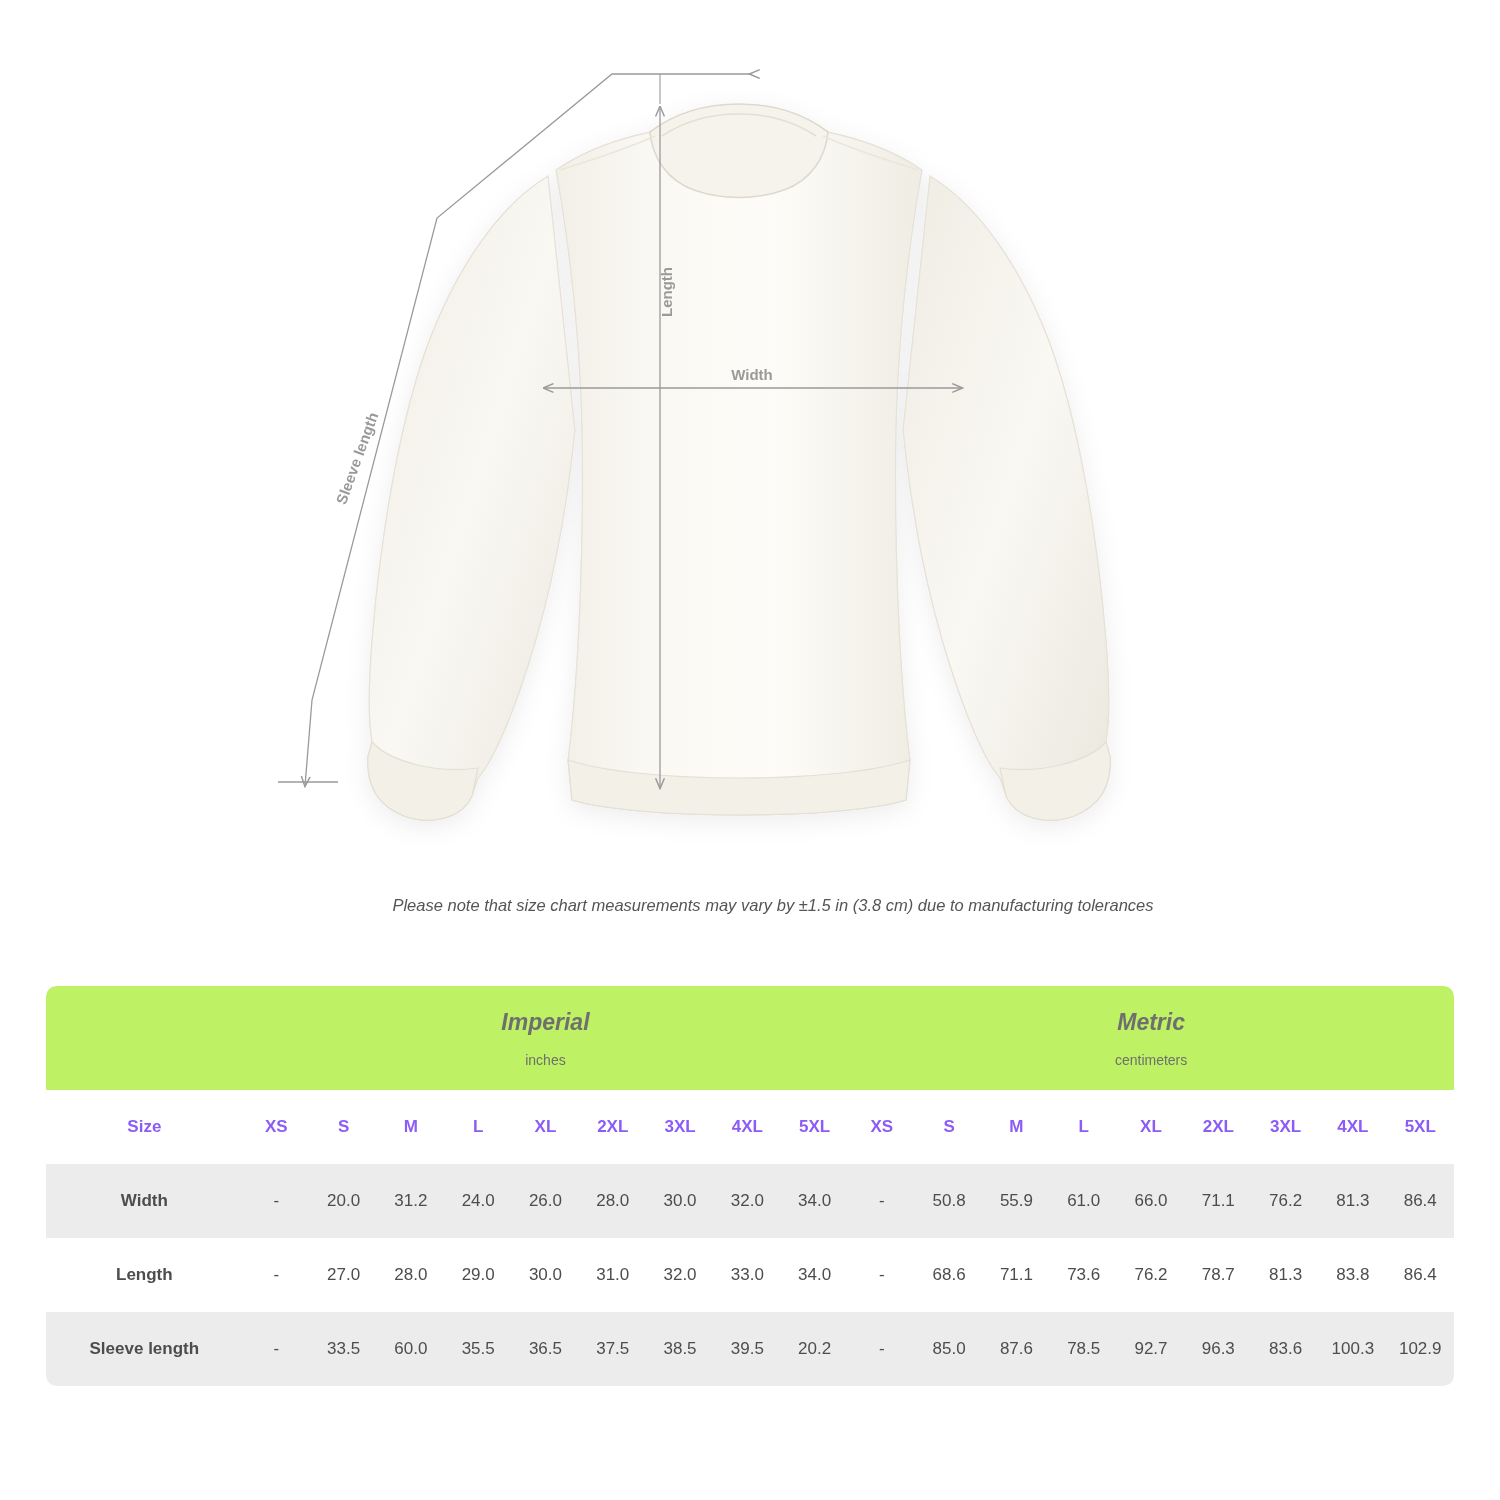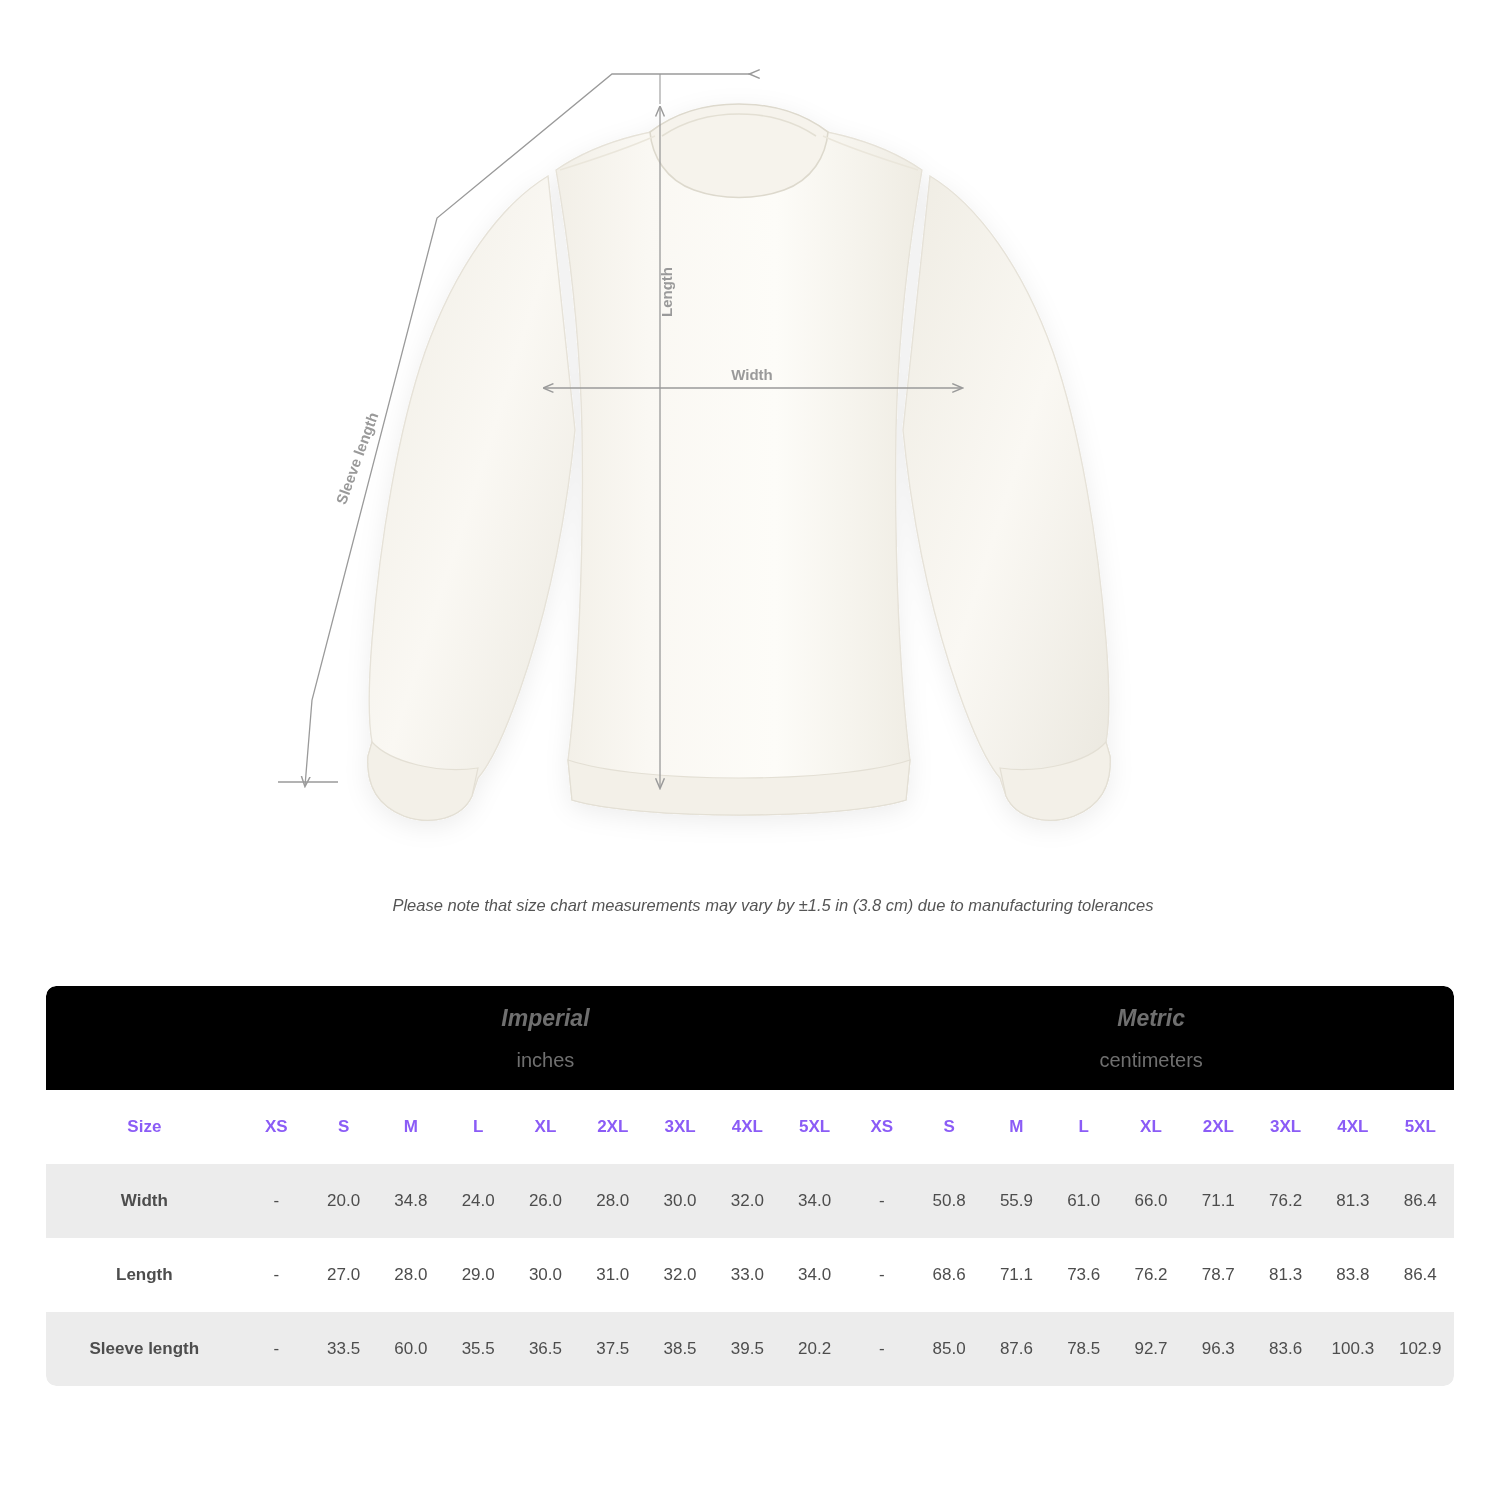--- a/index.html
+++ b/index.html
@@ -70,31 +70,31 @@
     vertical-align: middle;
     font-size: 17px;
     color: #4d4d4d;
     padding: 0;
     border: none;
   }
 
   
   tr.unit-row td {
     height: 104px;
-    background: #000000;
+    background: #bef264;
   }
   .unit-name {
     font-size: 23px;
     font-weight: bold;
     font-style: italic;
     color: #6f6f6f;
     line-height: 1.25;
   }
   .unit-sub {
-    font-size: 20px;
+    font-size: 14px;
     color: #6f6f6f;
     font-style: normal;
     margin-top: 16px;
   }
 
   
   tr.size-row td {
     height: 74px;
     background: #ffffff;
     font-weight: bold;
@@ -278,21 +278,21 @@
         <td>2XL</td>
         <td>3XL</td>
         <td>4XL</td>
         <td>5XL</td>
       </tr>
 
       <tr class="data-row shaded">
         <td class="rowlabel">Width</td>
         <td>-</td>
         <td>20.0</td>
-        <td>34.8</td>
+        <td>31.2</td>
         <td>24.0</td>
         <td>26.0</td>
         <td>28.0</td>
         <td>30.0</td>
         <td>32.0</td>
         <td>34.0</td>
         <td>-</td>
         <td>50.8</td>
         <td>55.9</td>
         <td>61.0</td>

